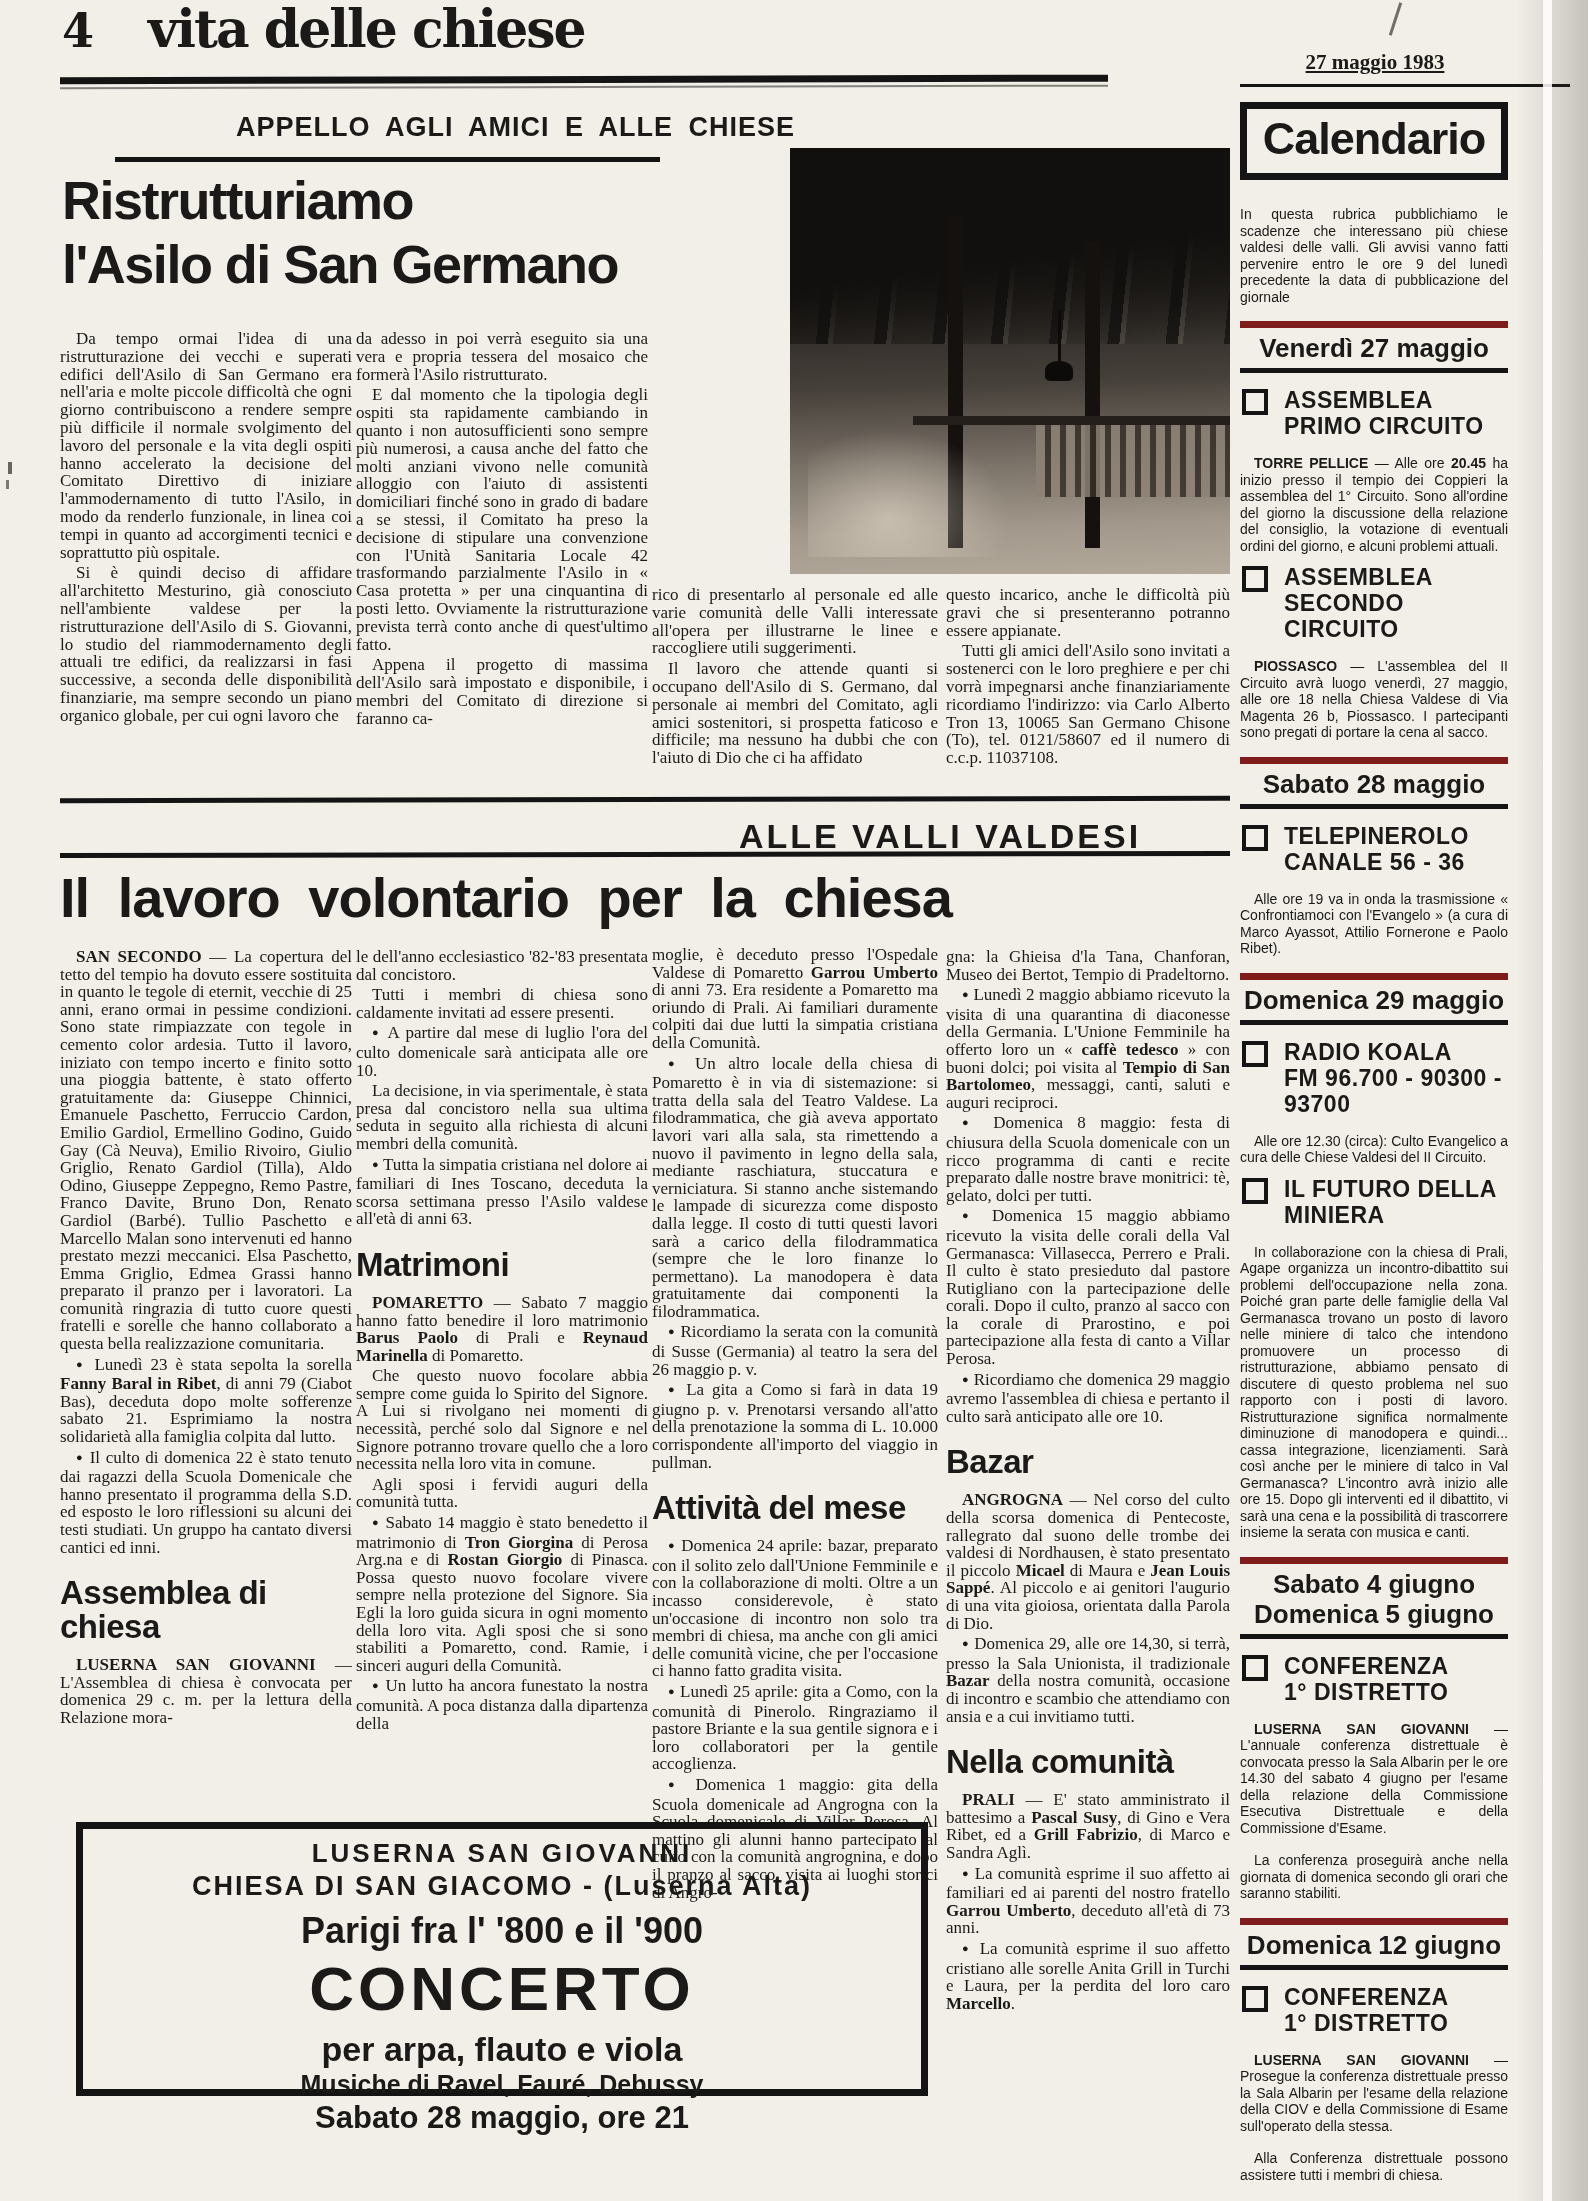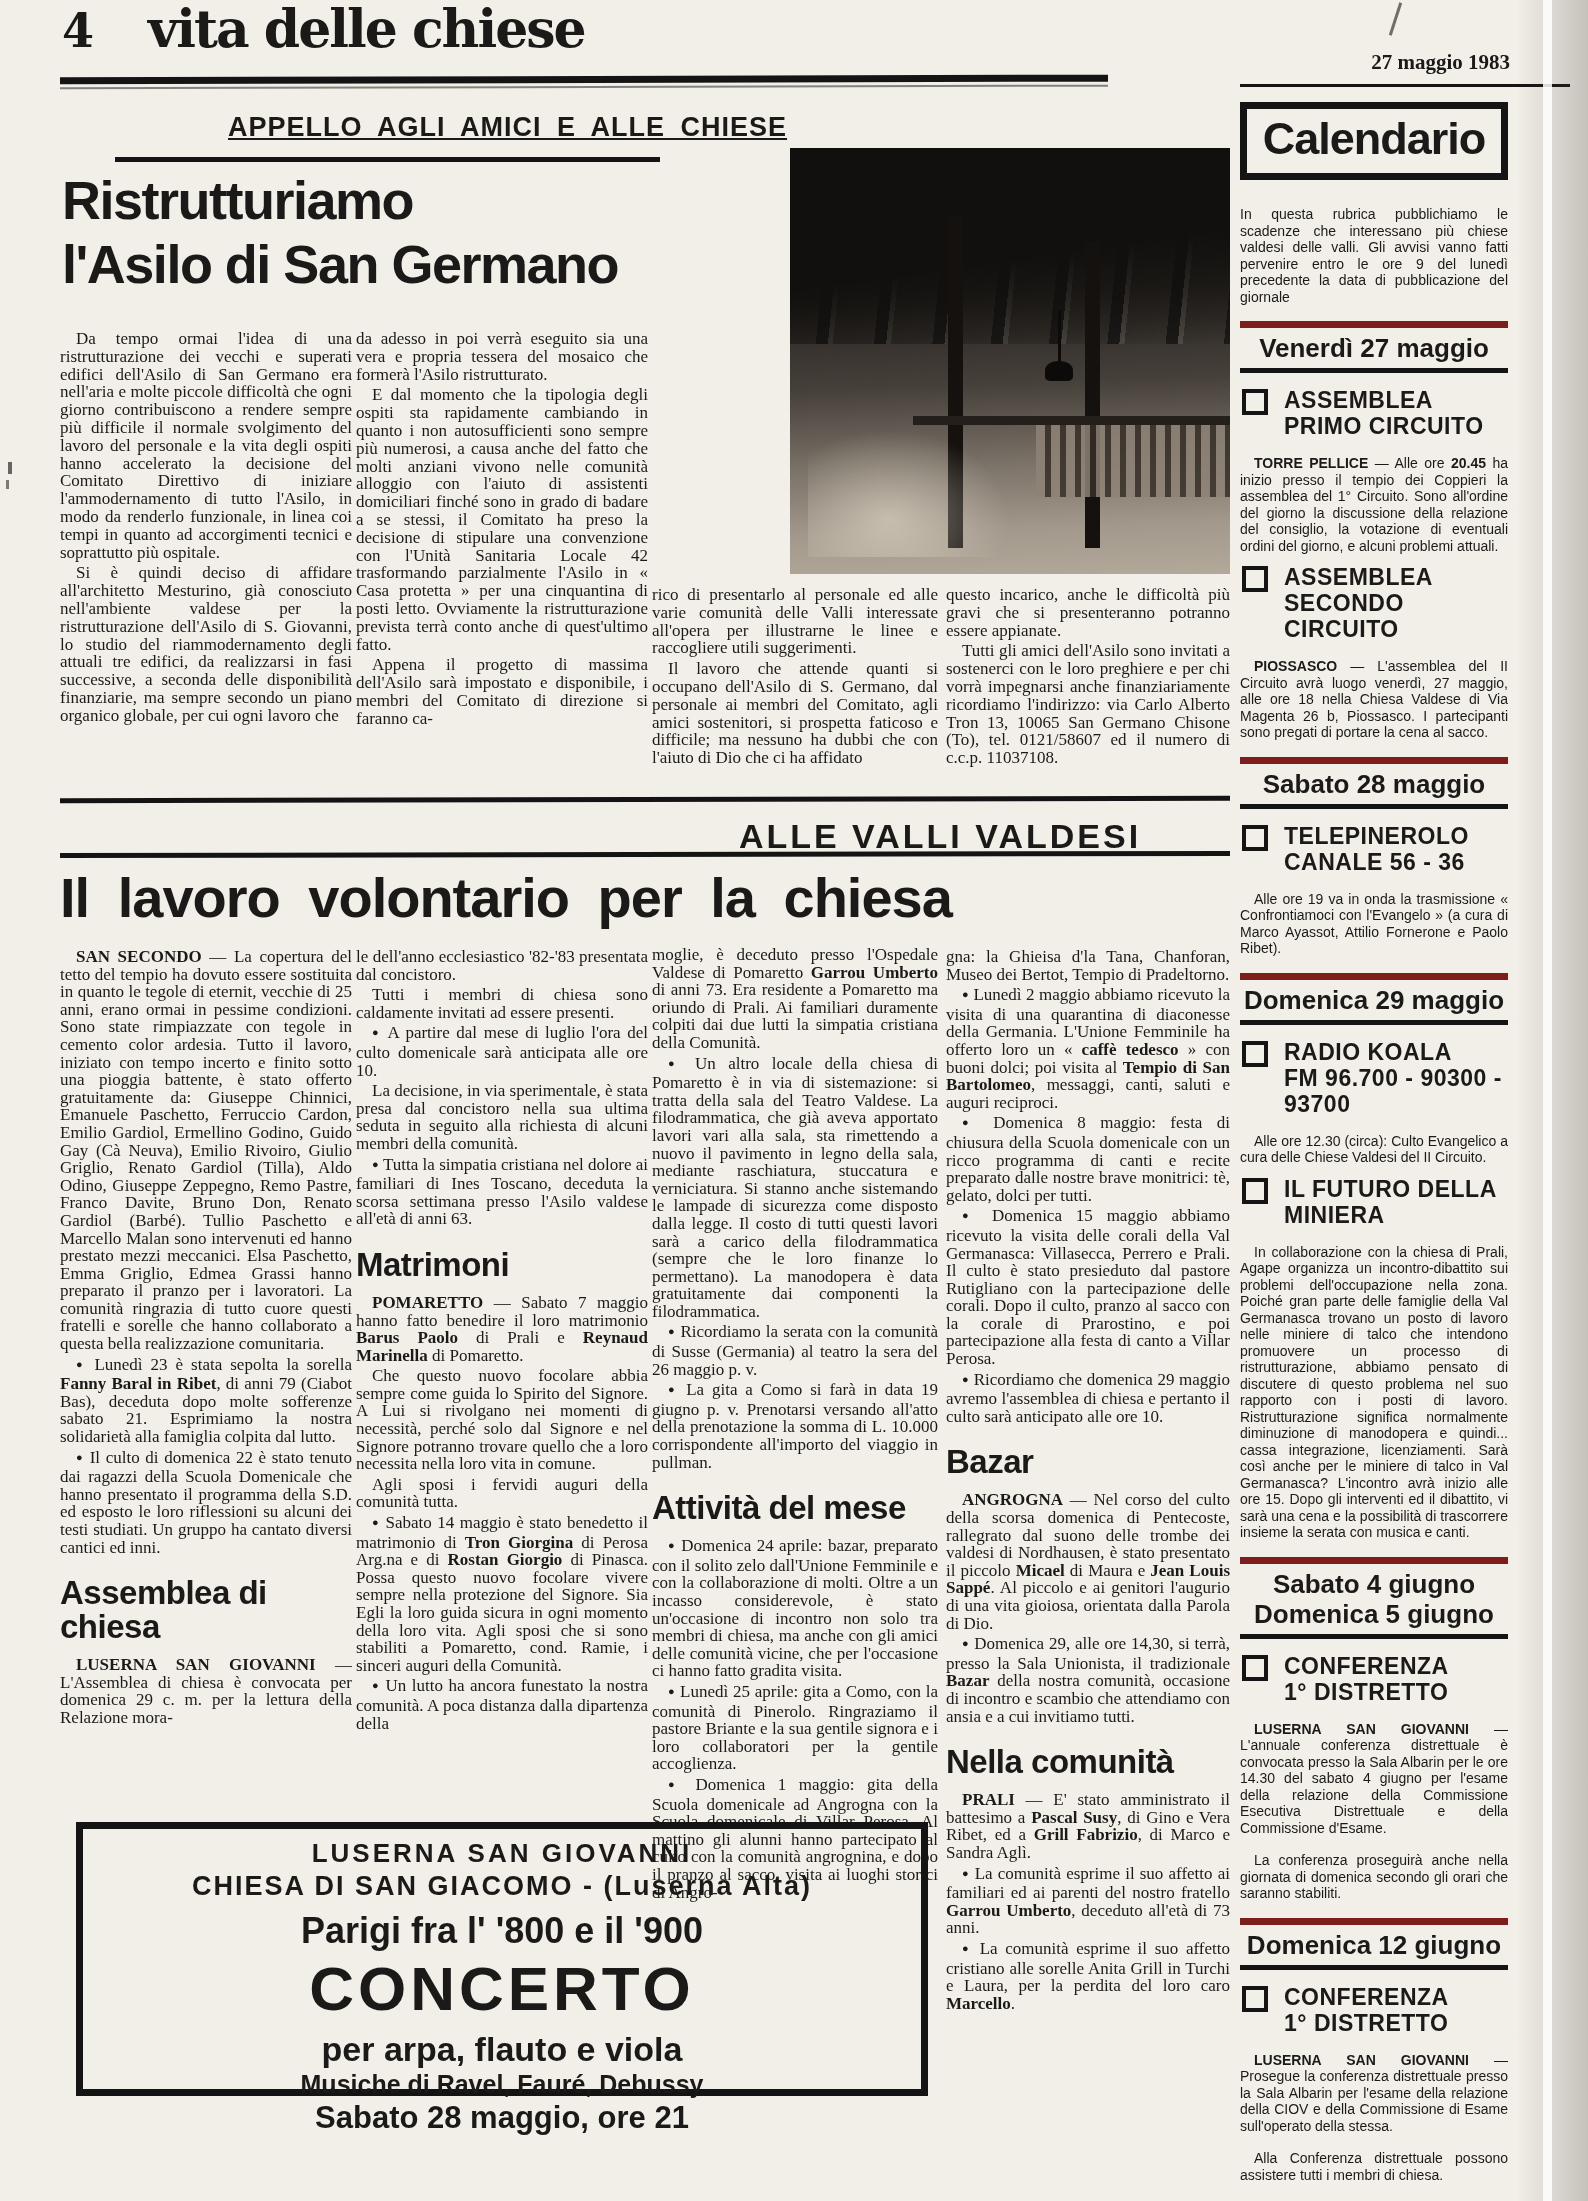--- a/index.html
+++ b/index.html
@@ -3,24 +3,24 @@
 <meta charset="utf-8">
 <style>
   html,body{margin:0;padding:0;background:#888;}
   #sheet{position:relative;width:1588px;height:2201px;background:#f1efe8;overflow:hidden;
          font-family:"Liberation Serif",serif;color:#1b1a18;}
   
   .pageno{position:absolute;left:62px;top:8px;font:bold 46px/1 "DejaVu Serif",serif;}
   .masthead{position:absolute;left:148px;top:0px;font:bold 52px/1.1 "DejaVu Serif",serif;letter-spacing:-2px;}
   .hdr-rule{position:absolute;left:60px;top:76px;width:1048px;height:7px;background:#141414;transform:rotate(-0.15deg);}
   .hdr-rule2{position:absolute;left:60px;top:86px;width:1048px;height:2px;background:#141414;opacity:.5;transform:rotate(-0.15deg);}
-  .date{position:absolute;left:1240px;top:52px;width:270px;text-align:right;font:bold 21px/1 "Liberation Serif",serif;}
+  .date{position:absolute;left:1240px;top:52px;width:270px;text-align:center;font:bold 21px/1 "Liberation Serif",serif;text-decoration:underline;}
   .date-rule{position:absolute;left:1240px;top:84px;width:330px;height:3px;background:#141414;}
   
-  .kicker{position:absolute;left:228px;top:114px;font:bold 27px/1 "Liberation Sans",sans-serif;letter-spacing:1px;word-spacing:7px;text-decoration:underline;}
+  .kicker{position:absolute;left:236px;top:114px;font:bold 27px/1 "Liberation Sans",sans-serif;letter-spacing:1px;word-spacing:7px;}
   .kicker-rule{position:absolute;left:115px;top:157px;width:545px;height:5px;background:#141414;}
   .h1{position:absolute;left:62px;top:168px;width:730px;font:bold 54px/64px "Liberation Sans",sans-serif;letter-spacing:-1.5px;}
   
   .photo{position:absolute;left:790px;top:148px;width:440px;height:426px;overflow:hidden;
     background:linear-gradient(178deg,#191714 0%,#262320 34%,#46403a 55%,#7d746a 74%,#a2988b 88%,#b3a99b 100%);}
   .photo .canopy{position:absolute;left:0;right:0;top:0;height:46%;
     background:linear-gradient(172deg,#12100e 55%,rgba(18,16,14,0) 100%),
     repeating-linear-gradient(96deg,rgba(200,190,175,.18) 0 5px,rgba(0,0,0,0) 5px 46px,rgba(0,0,0,.5) 46px 58px);}
   .photo .post1,.photo .post2{position:absolute;top:16%;bottom:6%;width:15px;background:#14110e;}
   .photo .post1{left:36%;} .photo .post2{left:67%;top:22%;}

